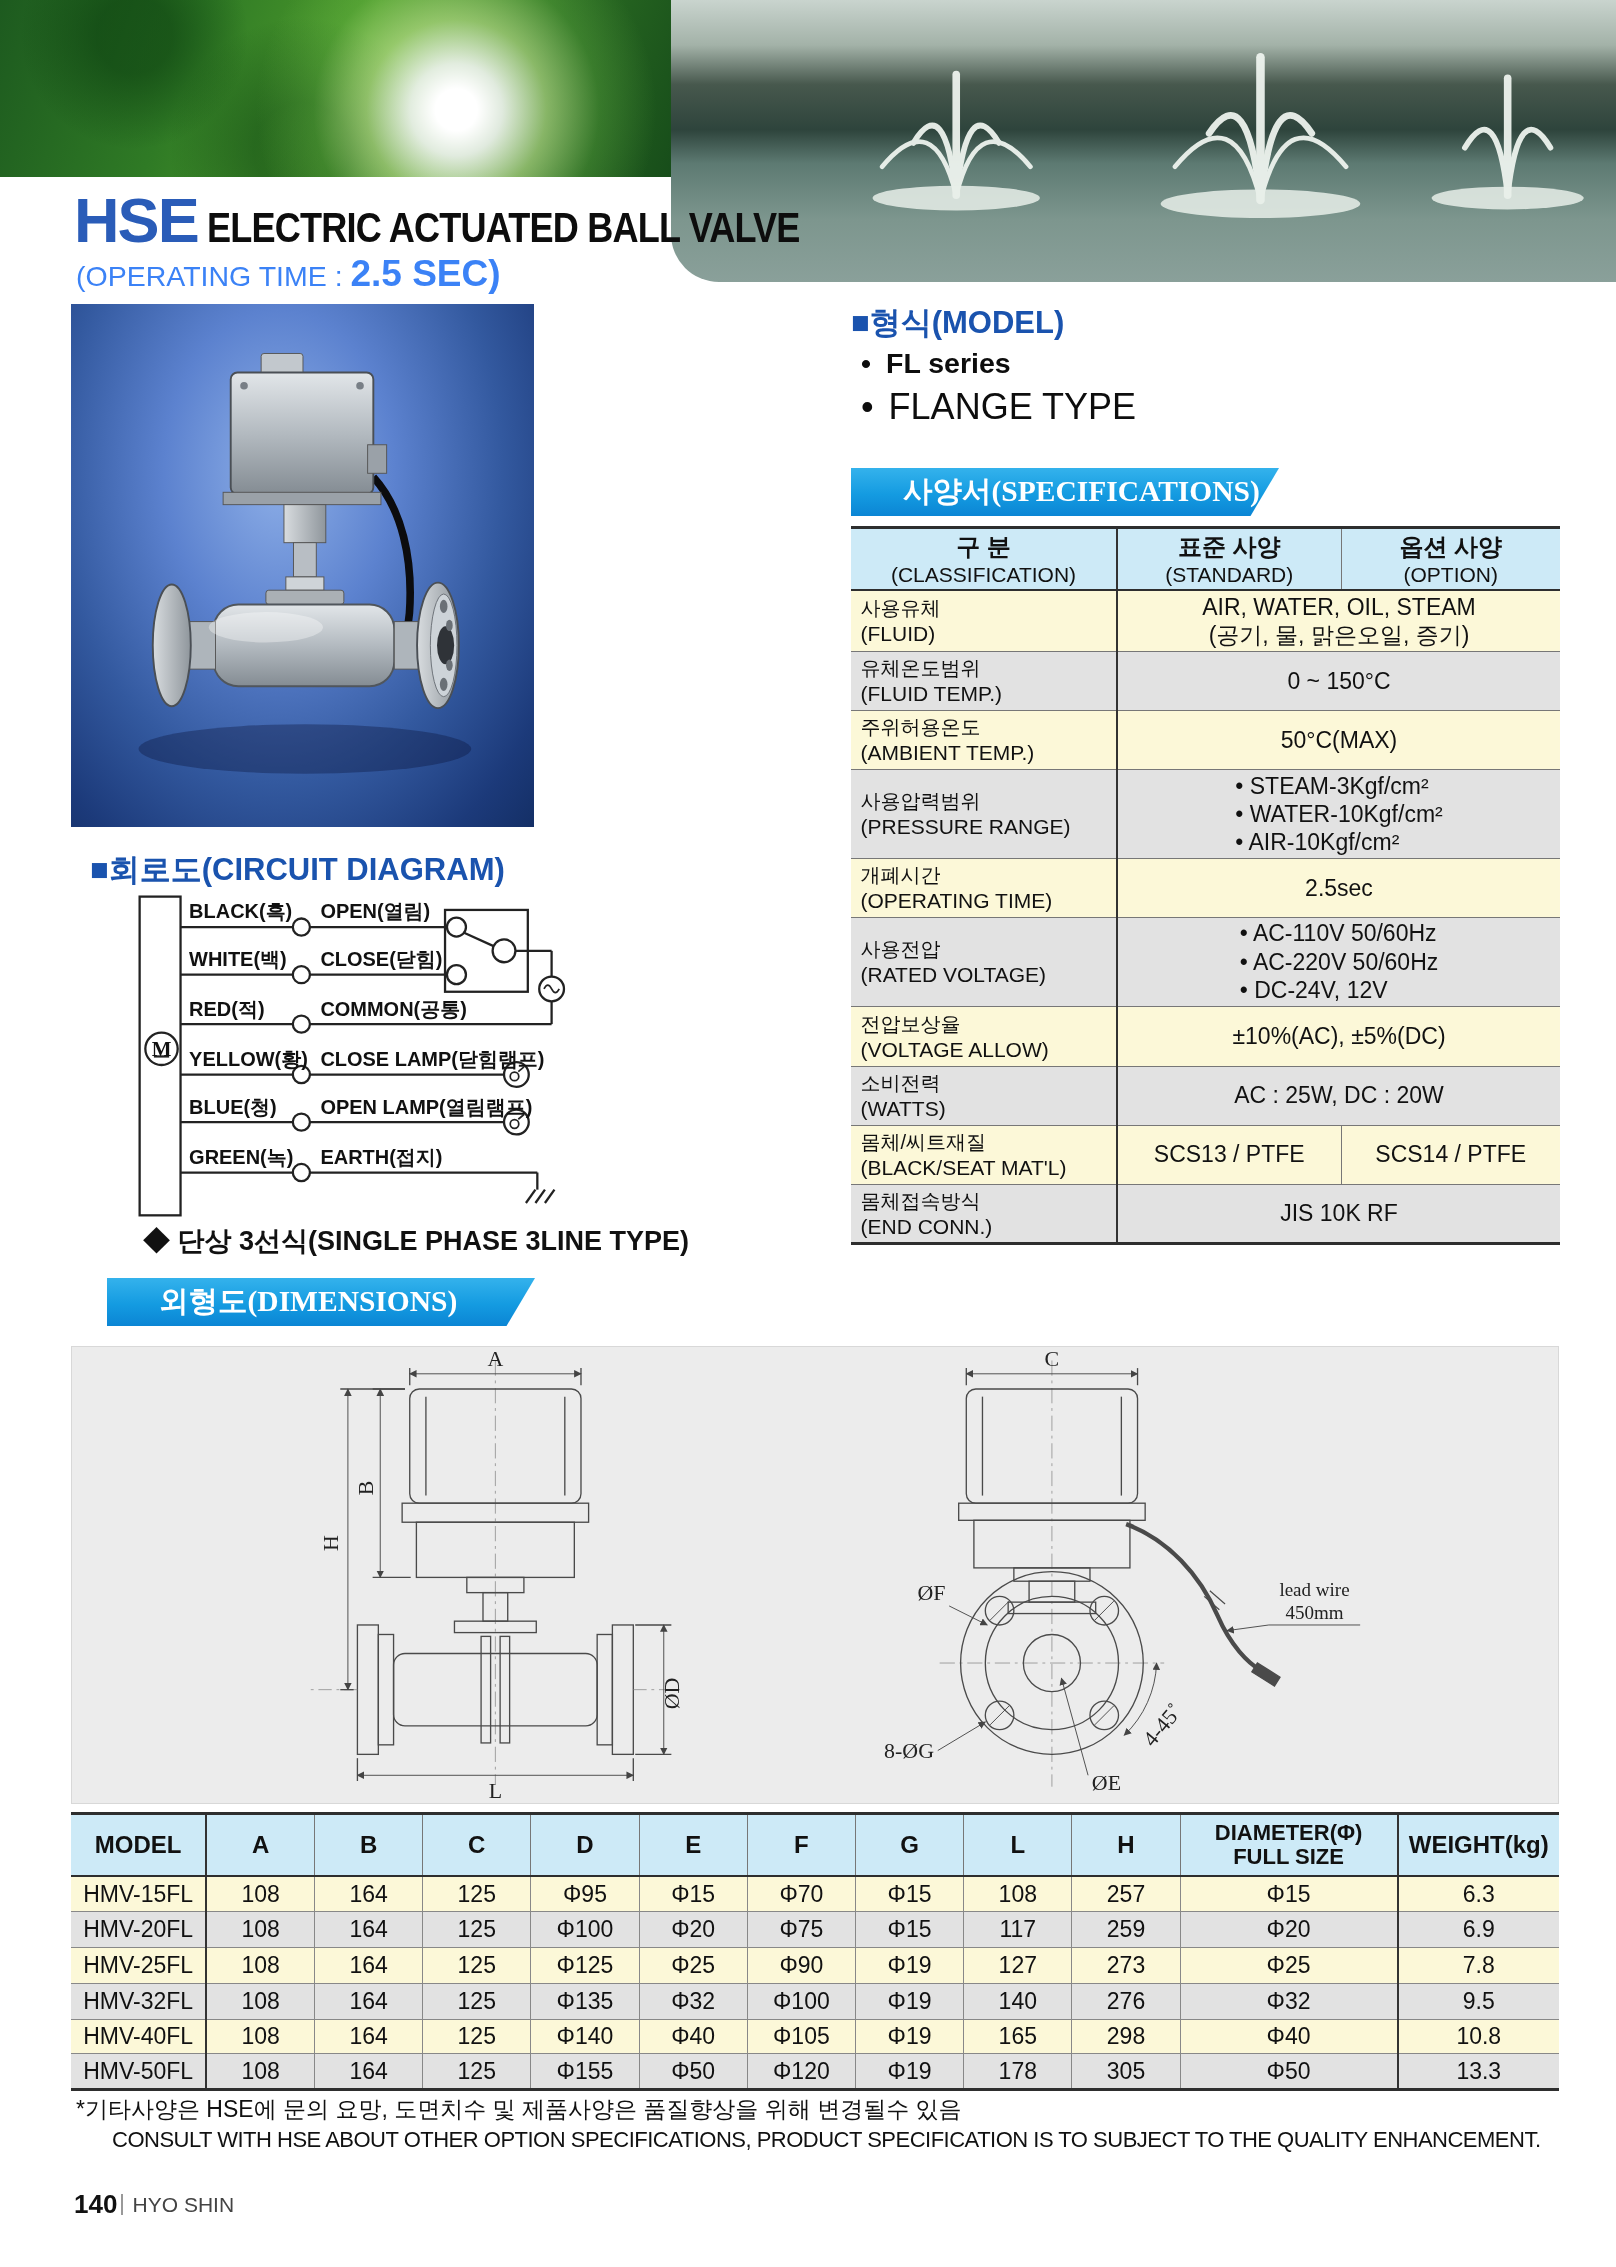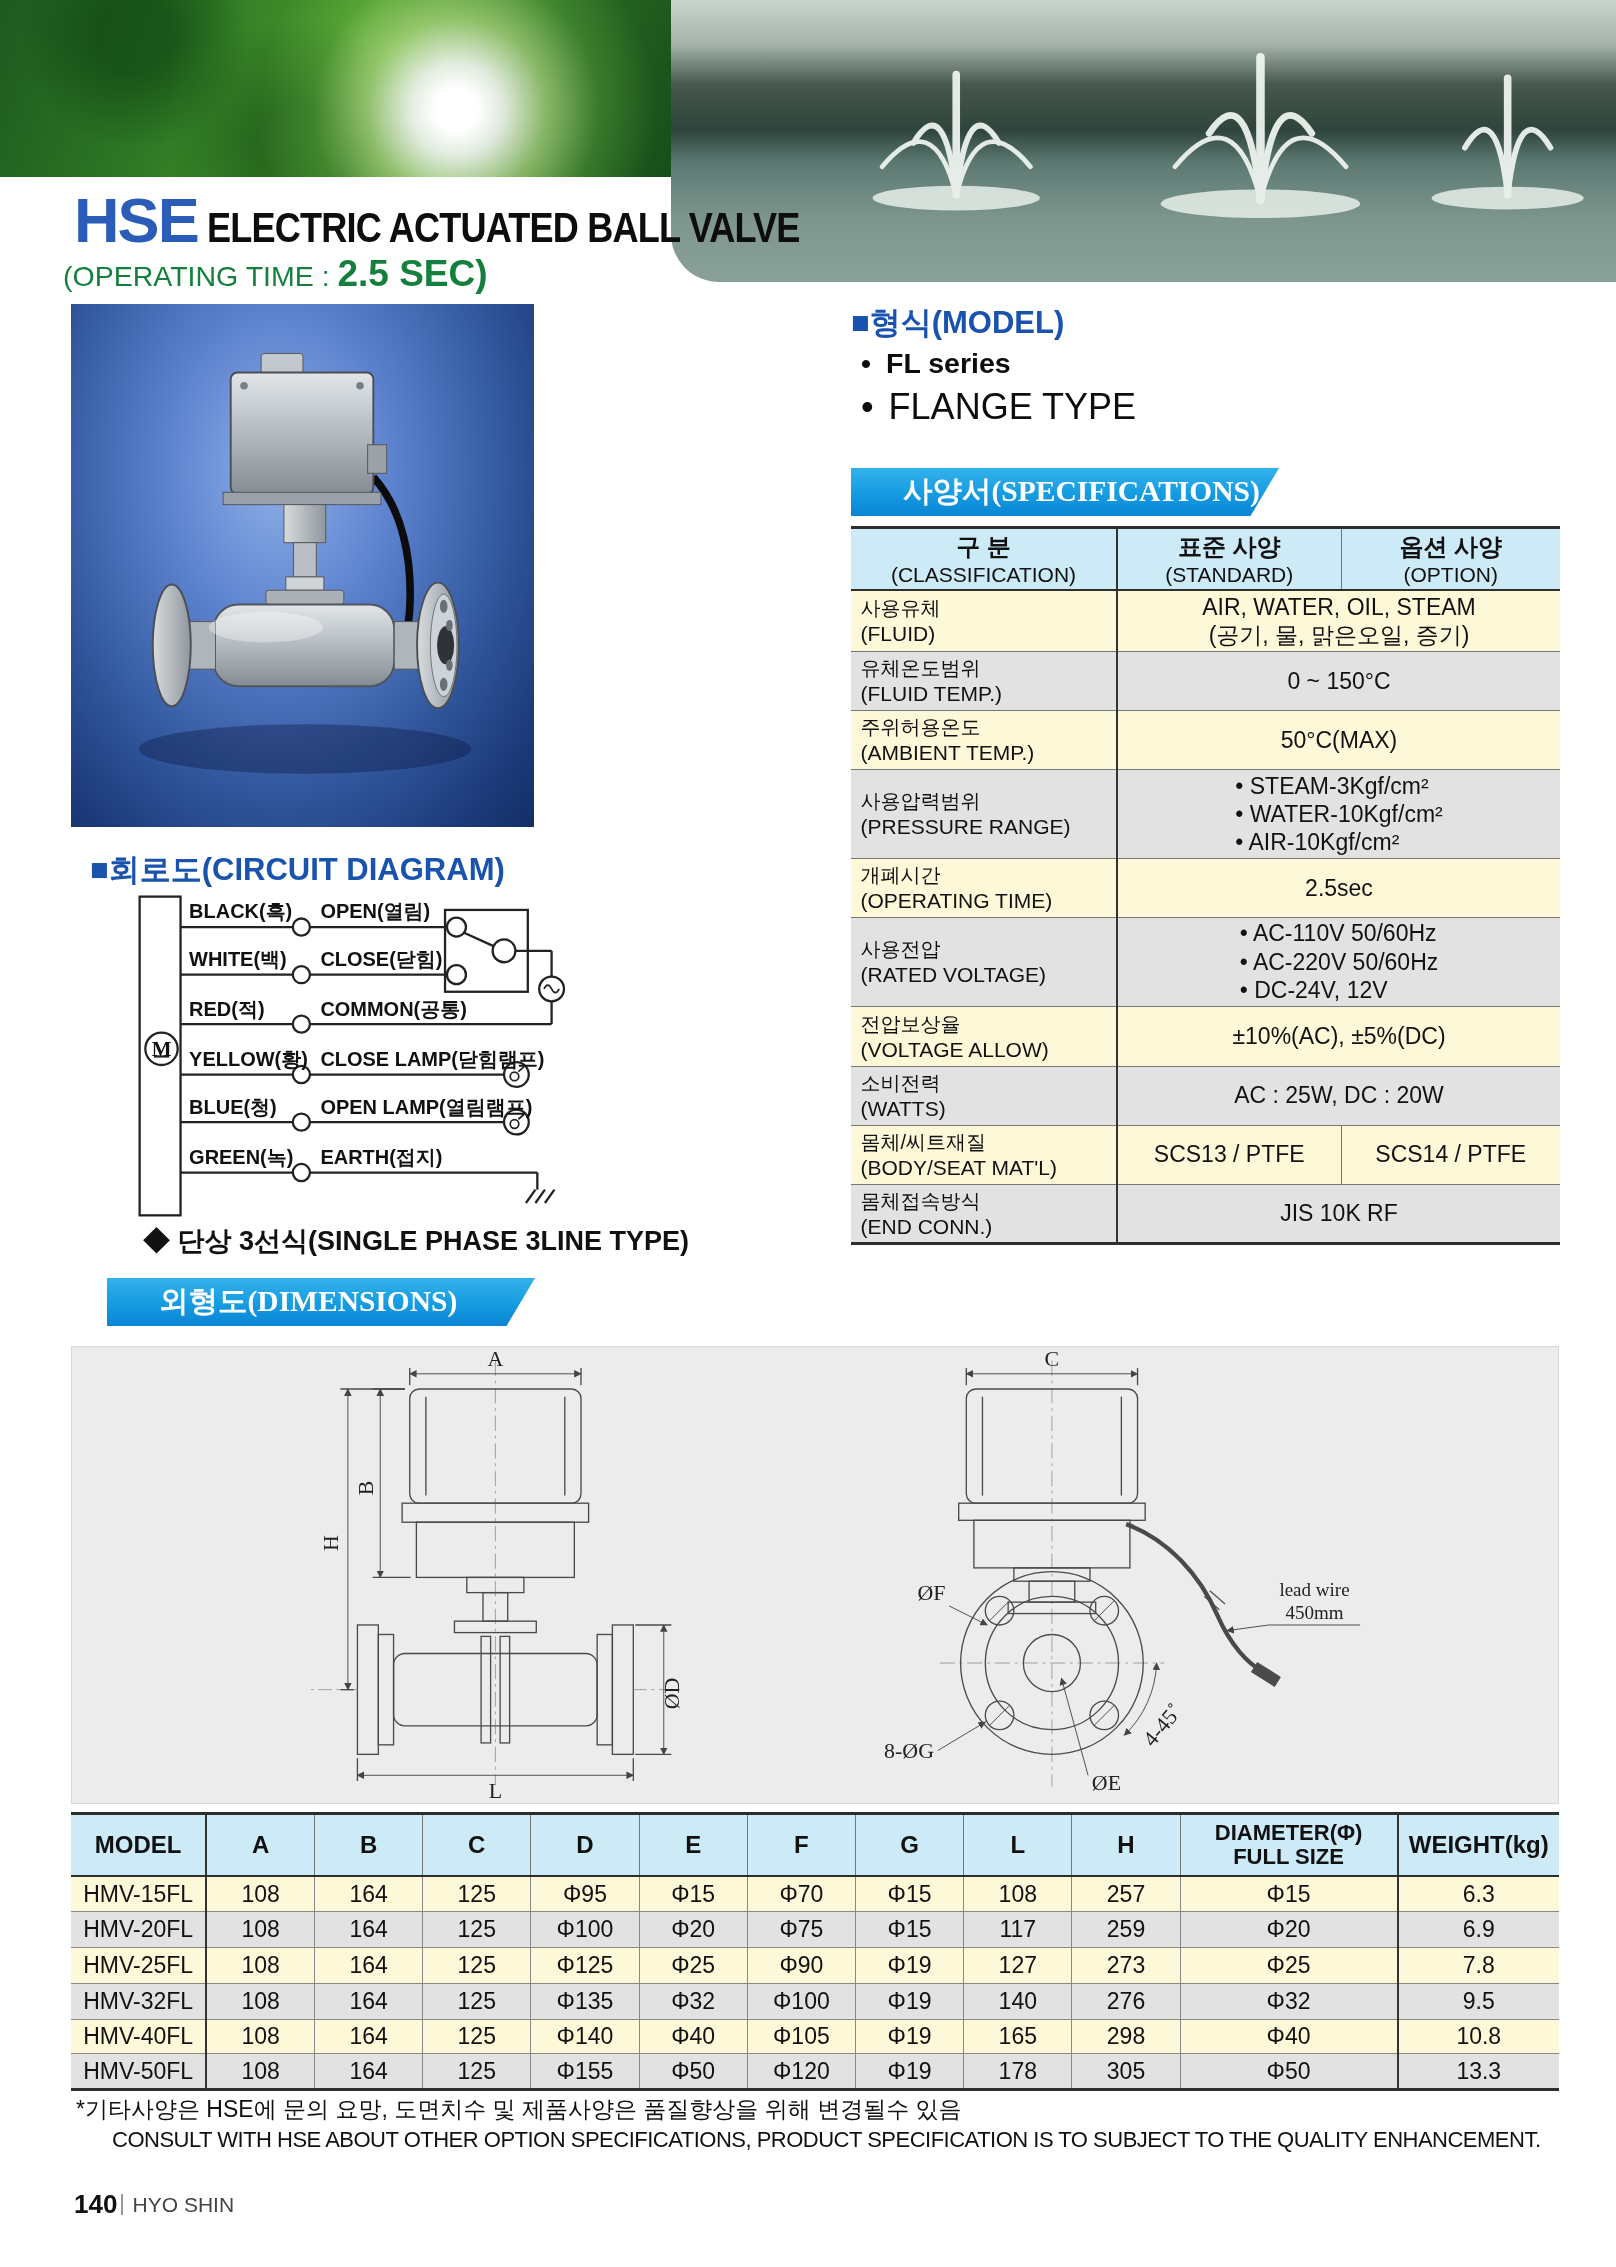--- a/index.html
+++ b/index.html
@@ -14,21 +14,21 @@
       radial-gradient(circle at 45% 85%, rgba(15,70,20,.5) 0 48px, transparent 133px),
       linear-gradient(110deg,#1d5a1f 0%,#2f7a25 28%,#4d9a2c 52%,#2a6b22 78%,#174d1a 100%);}
   .photo-pond{position:absolute;left:671px;top:0;width:946px;height:282px;border-bottom-left-radius:48px;overflow:hidden;
     background:linear-gradient(180deg,#c9d4ce 0%,#a3b2a8 16%,#47584d 30%,#2e443c 46%,#5d7a72 58%,#7d968e 78%,#8aa09a 100%);}
 
   
   .title-row{position:absolute;left:74px;top:184px;white-space:nowrap;}
   .brand{font-size:63px;font-weight:800;color:#2a5cb8;letter-spacing:-1.9px;vertical-align:baseline;}
   .title-rest{display:inline-block;transform:scaleX(.84);transform-origin:left bottom;
     font-size:43px;font-weight:800;color:#0d0d0d;letter-spacing:-1px;margin-left:9.5px;}
-  .subtitle{position:absolute;left:63px;top:253px;white-space:nowrap;color:#15803d;}
+  .subtitle{position:absolute;left:76px;top:253px;white-space:nowrap;color:#3b82f6;}
   .subtitle .pfx{font-size:28.5px;letter-spacing:0;}
   .subtitle .val{font-size:37px;font-weight:600;}
 
   
   .product-photo{position:absolute;left:71px;top:304px;width:463px;height:523px;
     background:radial-gradient(ellipse at 45% 32%, #8fb0e8 0%, #5c82cf 32%, #33599f 62%, #1c3a7a 86%, #142f66 100%);}
 
   
   .model-heading{position:absolute;left:851px;top:302px;font-size:31px;font-weight:800;color:#1a53ae;}
   .model-b1{position:absolute;left:861px;top:347px;font-size:28.5px;font-weight:800;color:#0d0d0d;}
@@ -272,21 +272,21 @@
             <div class="ko">소비전력</div>
             <div class="en">(WATTS)</div>
           </td>
         <td class="val" colspan="2">
             <div class="pre">AC : 25W,  DC : 20W</div>
           </td>
       </tr>
       <tr class="cream" style="height:59px">
         <td class="lbl">
             <div class="ko">몸체/씨트재질</div>
-            <div class="en">(BODY/SEAT MAT'L)</div>
+            <div class="en">(BLACK/SEAT MAT'L)</div>
           </td>
         <td class="val">SCS13 / PTFE</td>
         <td class="val opt">SCS14 / PTFE</td>
       </tr>
       <tr class="gray" style="height:59px">
         <td class="lbl">
             <div class="ko">몸체접속방식</div>
             <div class="en">(END CONN.)</div>
           </td>
         <td class="val" colspan="2">

